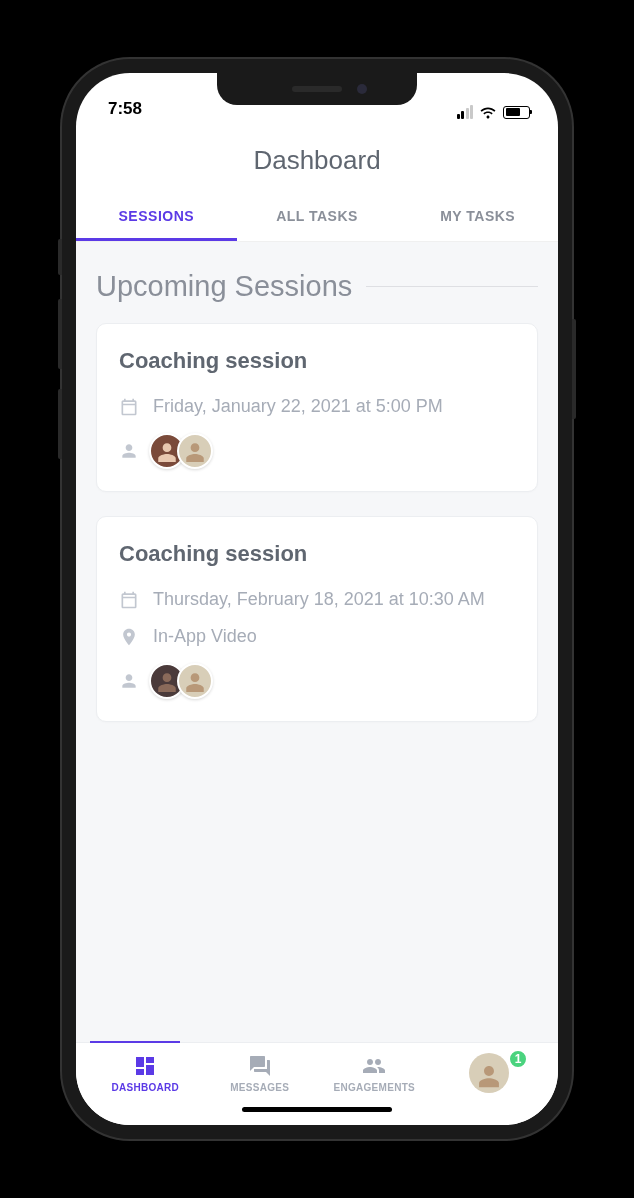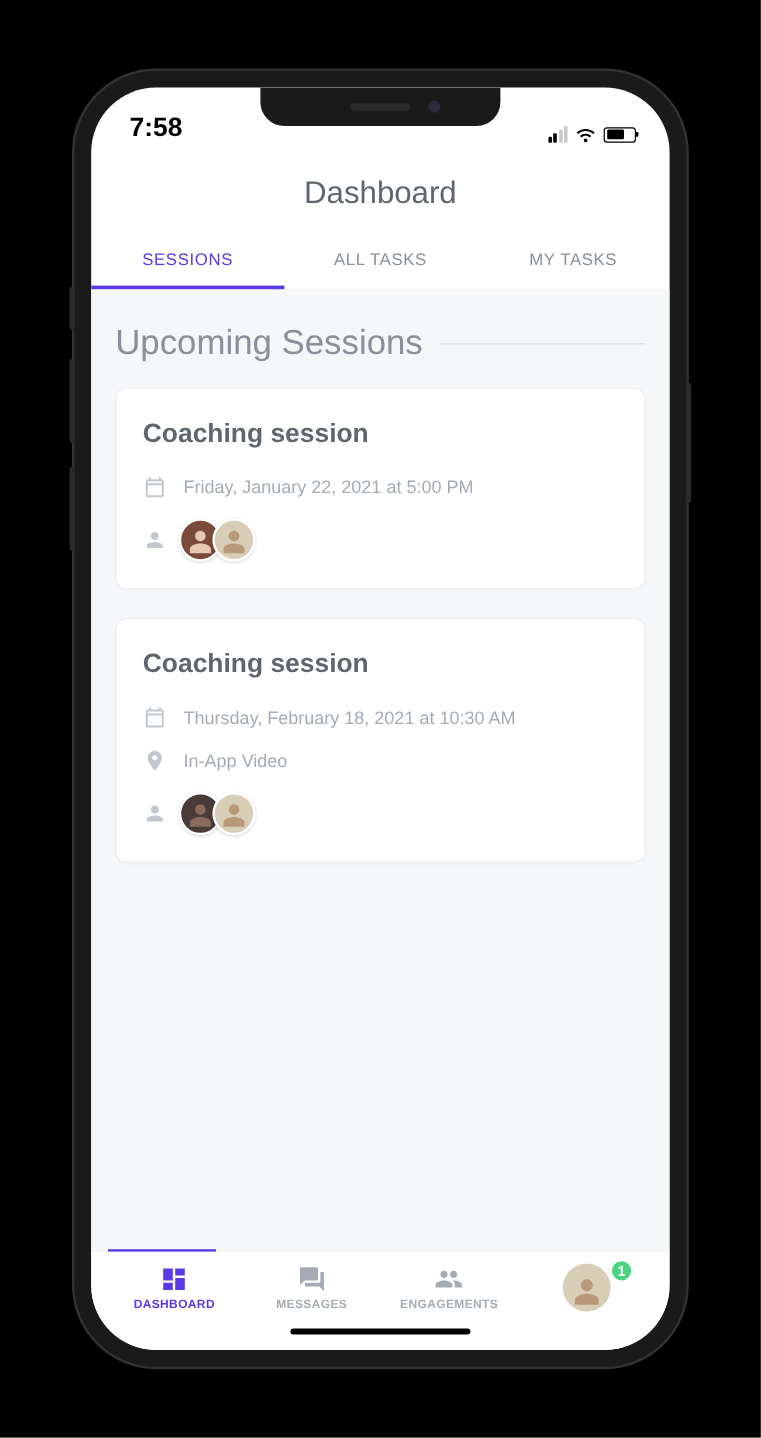--- a/index.html
+++ b/index.html
@@ -63,21 +63,21 @@
   .side-button-left2 { position: absolute; left: -4px; top: 240px; width: 4px; height: 70px; background: #2a2a2a; border-radius: 2px 0 0 2px; }
   .side-button-left3 { position: absolute; left: -4px; top: 330px; width: 4px; height: 70px; background: #2a2a2a; border-radius: 2px 0 0 2px; }
   .side-button-right { position: absolute; right: -4px; top: 260px; width: 4px; height: 100px; background: #2a2a2a; border-radius: 0 2px 2px 0; }
 
   .status-bar {
     height: 50px;
     display: flex;
     align-items: flex-end;
     justify-content: space-between;
     padding: 0 28px 4px 32px;
-    font-size: 22px;
+    font-size: 17px;
     font-weight: 600;
   }
   .status-right { display: flex; align-items: center; gap: 6px; }
   .signal-bars { display: flex; align-items: flex-end; gap: 1.5px; }
   .signal-bars span { width: 3px; background: #000; border-radius: 1px; }
   .signal-bars span:nth-child(1){height:5px;}
   .signal-bars span:nth-child(2){height:8px;}
   .signal-bars span:nth-child(3){height:11px;background:#c9c9c9;}
   .signal-bars span:nth-child(4){height:14px;background:#c9c9c9;}
   .wifi-icon svg { display: block; }
@@ -98,21 +98,21 @@
   }
   .tabs {
     display: flex;
     border-bottom: 1px solid #f0f0f0;
   }
   .tab {
     flex: 1;
     text-align: center;
     padding: 14px 16px;
     font-size: 14px;
-    font-weight: 400;
+    font-weight: 700;
     letter-spacing: 0.5px;
     color: #8a8f99;
     cursor: pointer;
   }
   .tab.active {
     color: #5b3ae6;
     border-bottom: 3px solid #5b3ae6;
   }
   .content {
     flex: 1;
@@ -146,21 +146,21 @@
     font-weight: 700;
     color: #5f6670;
     margin-bottom: 22px;
   }
   .card-row {
     display: flex;
     align-items: center;
     gap: 14px;
     margin-bottom: 16px;
     color: #a6acb7;
-    font-size: 15px;
+    font-size: 18px;
   }
   .card-row svg { flex-shrink:0; }
   .avatars {
     display: flex;
     margin-left: -4px;
   }
   .avatar {
     width: 36px;
     height: 36px;
     border-radius: 50%;

